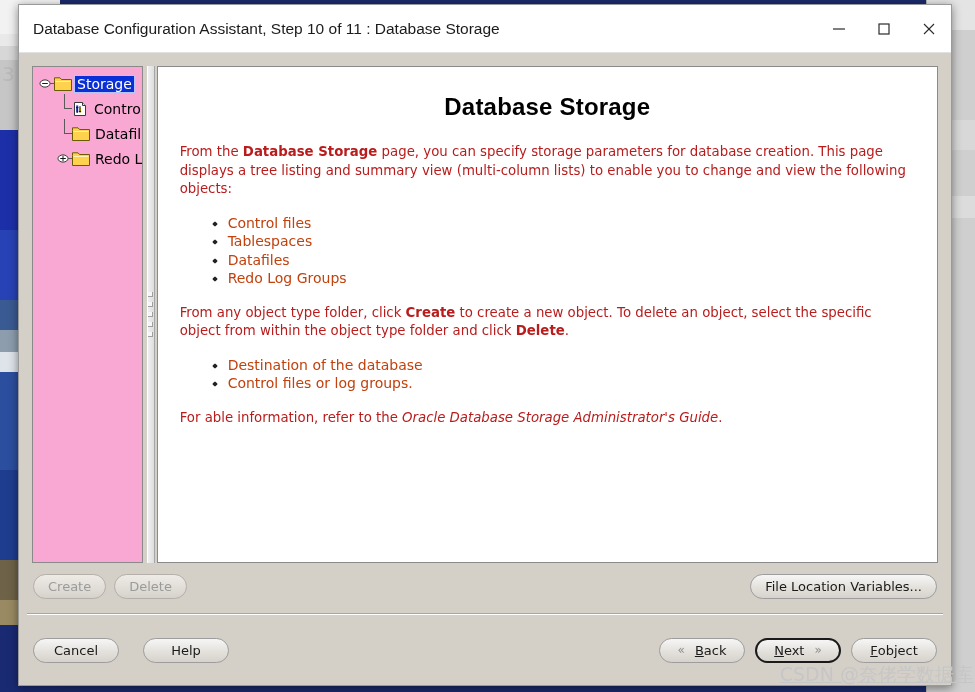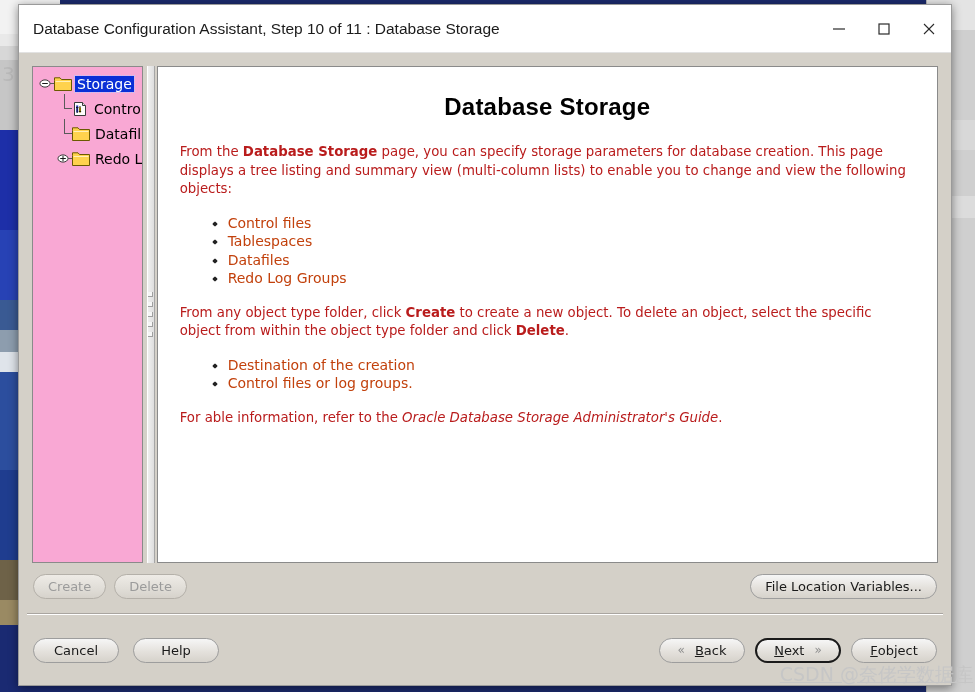--- a/index.html
+++ b/index.html
@@ -313,21 +313,21 @@
     margin: 4px 8px 0 8px;
     flex: none;
   }
   .footer {
     flex: 1 1 auto;
     display: flex;
     align-items: center;
     padding: 0 14px;
     box-sizing: border-box;
   }
-  .footer .left-group { display: flex; gap: 14px; }
+  .footer .left-group { display: flex; gap: 24px; }
   .footer .right-group { display: flex; gap: 10px; align-items: center; }
   .footer .spacer { flex: 1 1 auto; }
   .btn.nav { min-width: 86px; }
   .chev { font-size: 12px; color: #8e8e8e; }
   .chev.lead { margin-right: 10px; }
   .chev.trail { margin-left: 10px; }
 
   
   .watermark {
     position: absolute;
@@ -470,21 +470,21 @@
           <li>Control files</li>
           <li>Tablespaces</li>
           <li>Datafiles</li>
           <li>Redo Log Groups</li>
         </ul>
 
         <p class="para"><span>From any object type folder, click </span><b>Create</b><span> to create a new object. To delete an object, select the specific object from within the object type folder and click </span><b>Delete</b><span>.</span></p>
 
 
         <ul class="bullets">
-          <li>Destination of the creation</li>
+          <li>Destination of the database</li>
           <li>Control files or log groups.</li>
         </ul>
 
         <p class="para"><span>For able information, refer to the </span><i>Oracle Database Storage Administrator's Guide</i><span>.</span></p>
       </div>
     </div>
 
     <div class="mid-row">
       <div class="left-group">
         <button class="btn disabled">Create</button>

